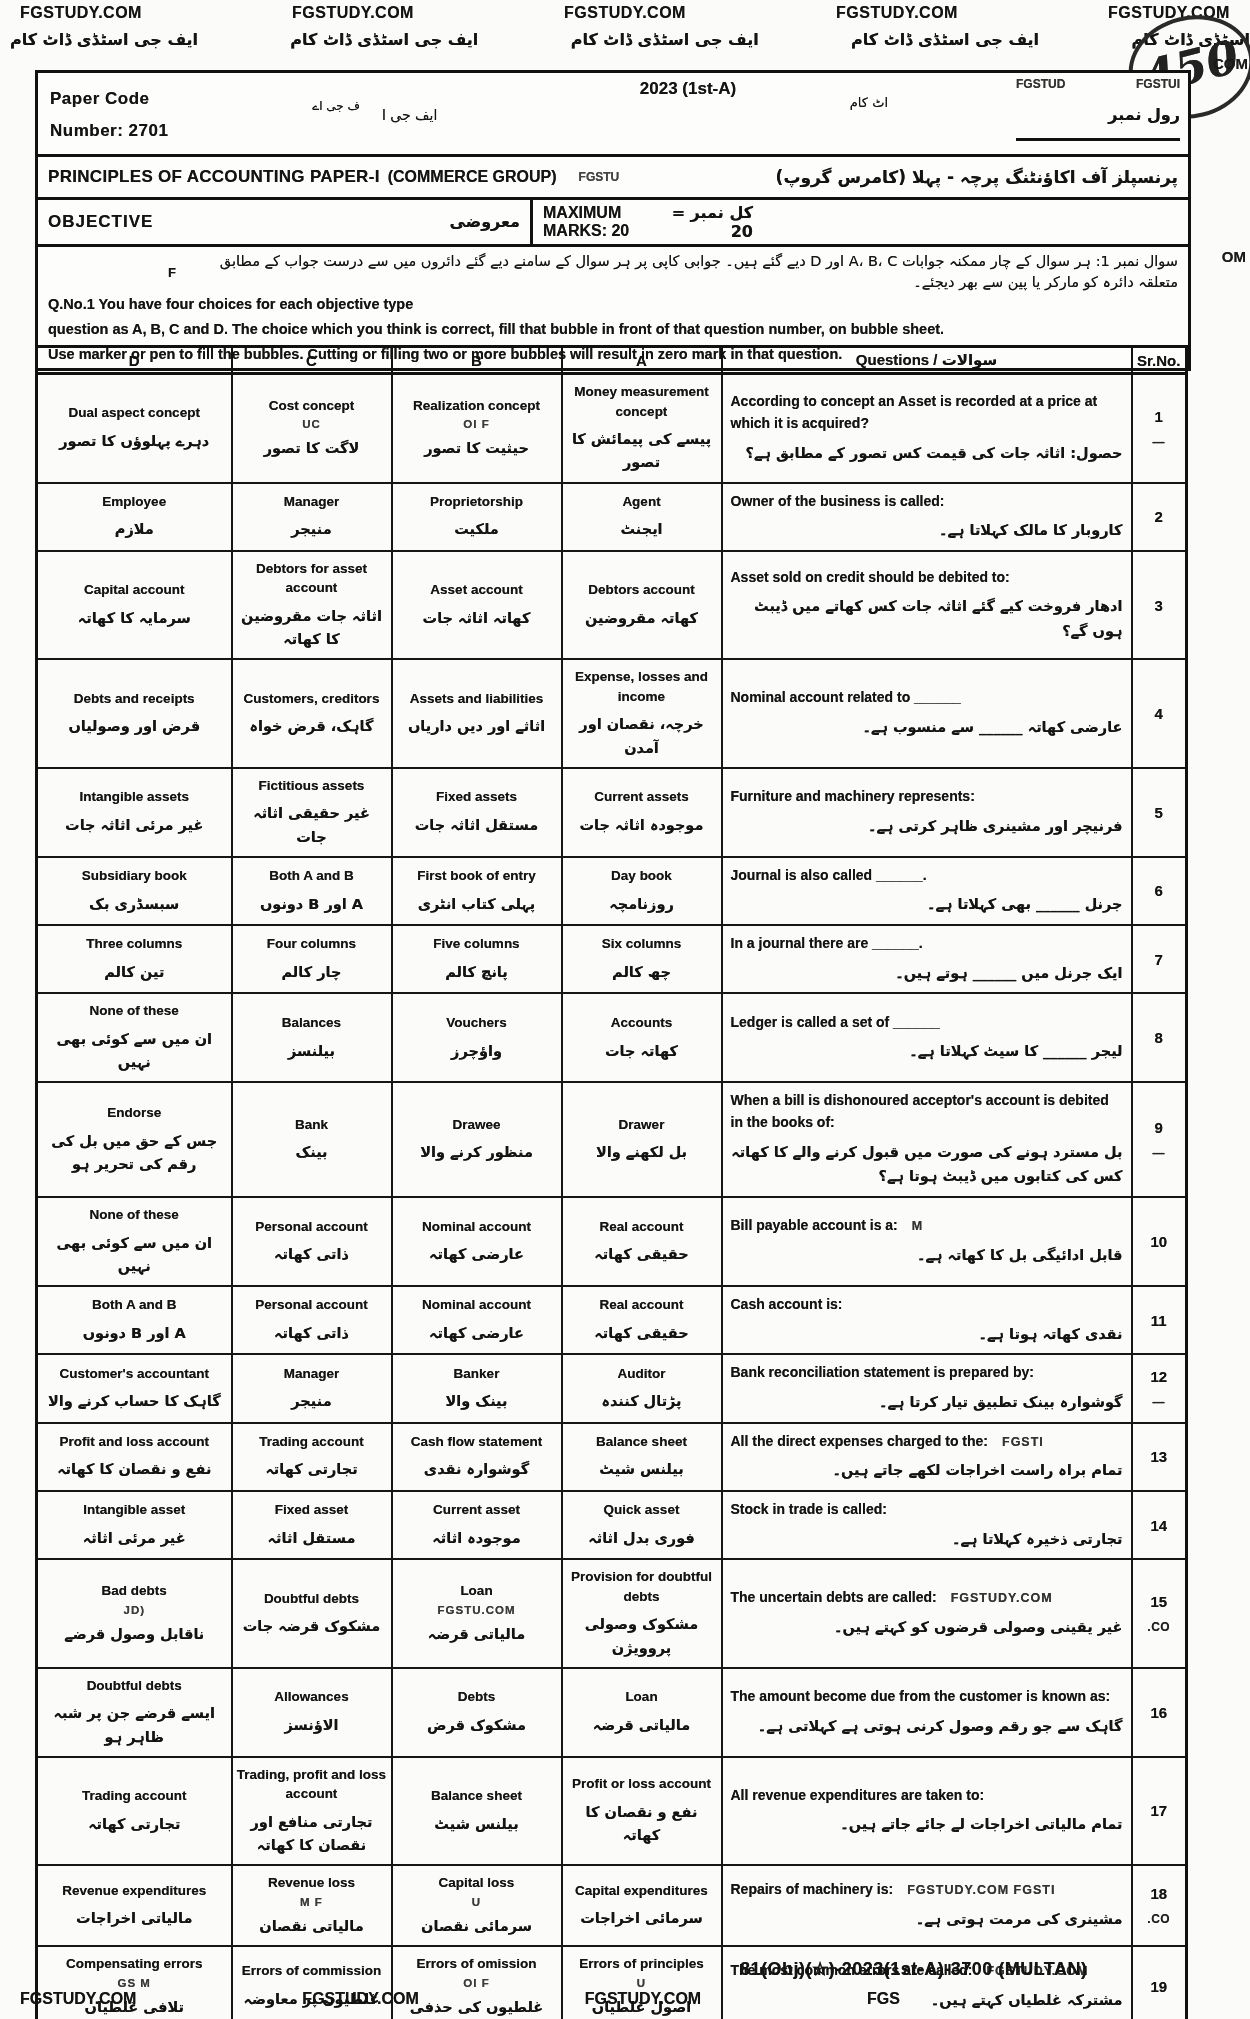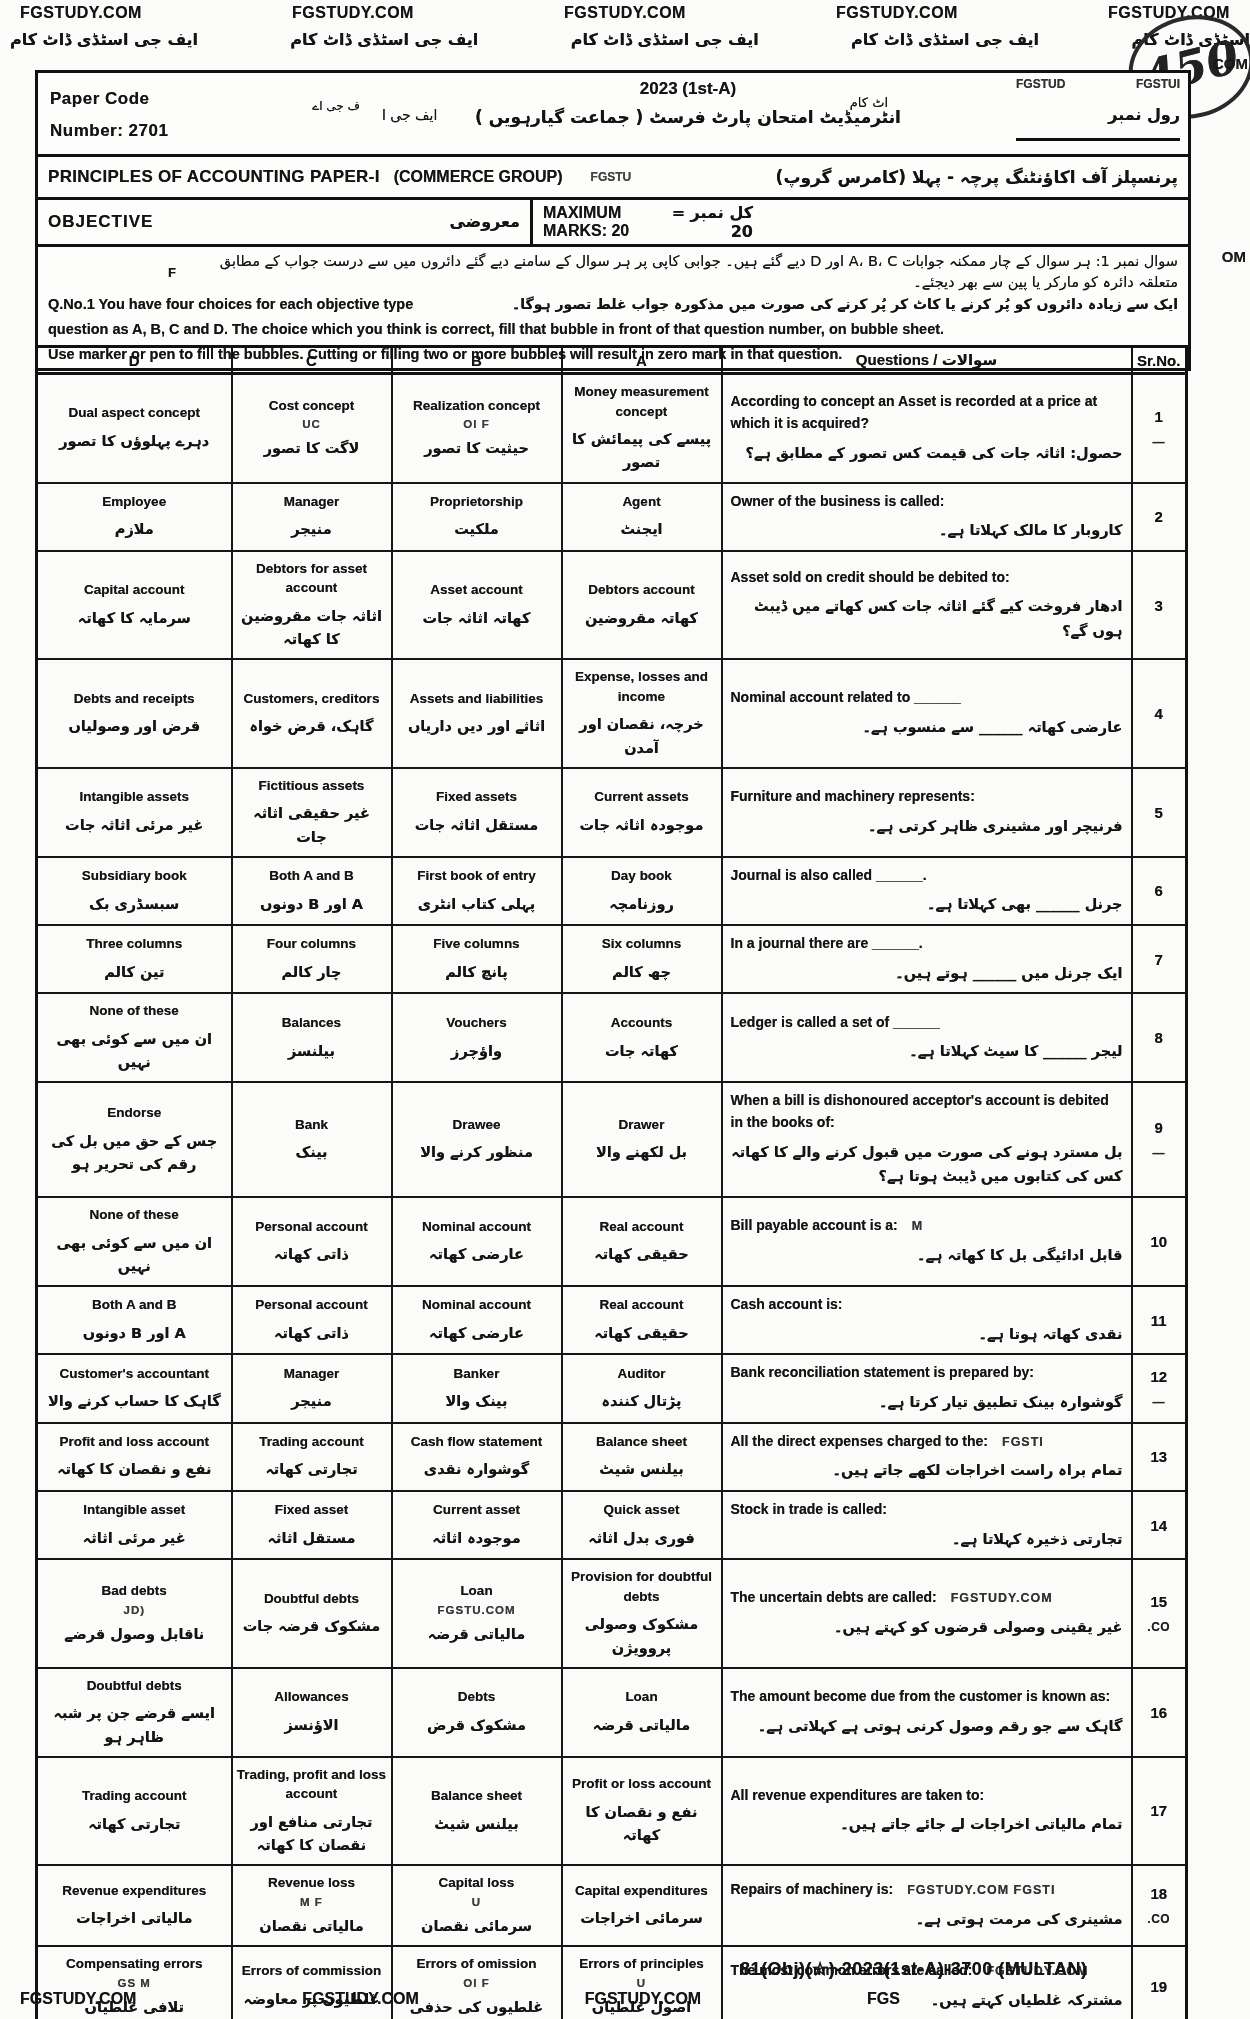--- a/index.html
+++ b/index.html
@@ -26,21 +26,21 @@
   .pc-side{position:absolute;right:8px;top:26px;font-size:12px;}
   .cell-year{border-right:3px solid #111;text-align:center;padding-top:6px;position:relative;}
   .year-line{font-weight:bold;font-size:17px;}
   .exam-ur{font-size:17px;font-weight:bold;margin-top:8px;}
   .exam-frag-l{position:absolute;left:14px;top:34px;font-size:14px;}
   .exam-frag-r{position:absolute;right:120px;top:22px;font-size:13px;}
   .cell-roll{padding:4px 8px;position:relative;}
   .roll-wm{display:flex;justify-content:space-between;font-weight:bold;font-size:12px;color:#333;}
   .roll-label{font-size:16px;font-weight:bold;text-align:right;margin-top:14px;}
   .roll-line{border-bottom:3px solid #111;margin-top:14px;}
-  .hdr-r2{border-top:3px solid #111;display:flex;align-items:center;gap:14px;padding:5px 10px;min-height:30px;}
+  .hdr-r2{border-top:3px solid #111;display:flex;align-items:center;gap:8px;padding:5px 10px;min-height:30px;}
   .title-en{font-weight:bold;font-size:17px;letter-spacing:.3px;}
   .group-en{font-weight:bold;font-size:16px;}
   .title-wm{font-size:12px;font-weight:bold;color:#444;margin-left:14px;}
   .title-ur{margin-left:auto;font-size:17px;font-weight:bold;}
   .hdr-r3{border-top:3px solid #111;display:grid;grid-template-columns:495px 230px 1fr;min-height:36px;}
   .hdr-r3 .c{display:flex;align-items:center;justify-content:space-between;padding:3px 10px;font-weight:bold;font-size:16px;}
   .c-time,.c-obj{border-right:3px solid #111;}
   .c-obj{justify-content:center;gap:18px;}
   .c-obj .en{font-size:17px;letter-spacing:1px;}
   .hdr-ins{border-top:3px solid #111;padding:4px 10px 6px 10px;}
@@ -99,21 +99,20 @@
 
   <div class="hdr">
     <div class="hdr-r1">
       <div class="cell-paper">
         <div class="pc1">Paper Code</div>
         <div class="pc2">Number:   2701</div>
         <span class="pc-side urdu">ف جی اے</span>
       </div>
       <div class="cell-year">
         <div class="year-line">2023 (1st-A)</div>
-        <div class="exam-ur urdu">انٹرمیڈیٹ امتحان پارٹ فرسٹ ( جماعت گیارہویں )</div>
         <span class="exam-frag-l urdu">ایف جی ا</span>
         <span class="exam-frag-r urdu">اٹ کام</span>
       </div>
       <div class="cell-roll">
         <div class="roll-wm">
           <span>FGSTUD</span>
           <span>FGSTUI</span>
         </div>
         <div class="roll-label urdu">رول نمبر</div>
         <div class="roll-line"></div>
@@ -135,21 +134,20 @@
         <span class="urdu">کل نمبر = 20</span>
       </div>
     </div>
     <div class="hdr-ins">
       <div class="ins-l1">
         <span class="ins-f">F</span>
         <span class="ins-u1 urdu">سوال نمبر 1: ہر سوال کے چار ممکنہ جوابات A، B، C اور D دیے گئے ہیں۔ جوابی کاپی پر ہر سوال کے سامنے دیے گئے دائروں میں سے درست جواب کے مطابق متعلقہ دائرہ کو مارکر یا پین سے بھر دیجئے۔</span>
       </div>
       <div class="ins-l2">
         <span class="ins-e1">Q.No.1  You have four choices for each objective type</span>
-        <span class="ins-u2 urdu">ایک سے زیادہ دائروں کو پُر کرنے یا کاٹ کر پُر کرنے کی صورت میں مذکورہ جواب غلط تصور ہوگا۔</span>
       </div>
       <div class="ins-e2">question as A, B, C and D.  The choice which you think is correct, fill that bubble in front of that question number, on bubble  sheet.</div>
       <div class="ins-e3">Use marker or pen to fill the bubbles. Cutting or filling two or more bubbles will result in zero mark in that question.</div>
     </div>
   </div>
 
   <table class="mcq">
     <colgroup>
       <col style="width:195px">
         <col style="width:160px">

